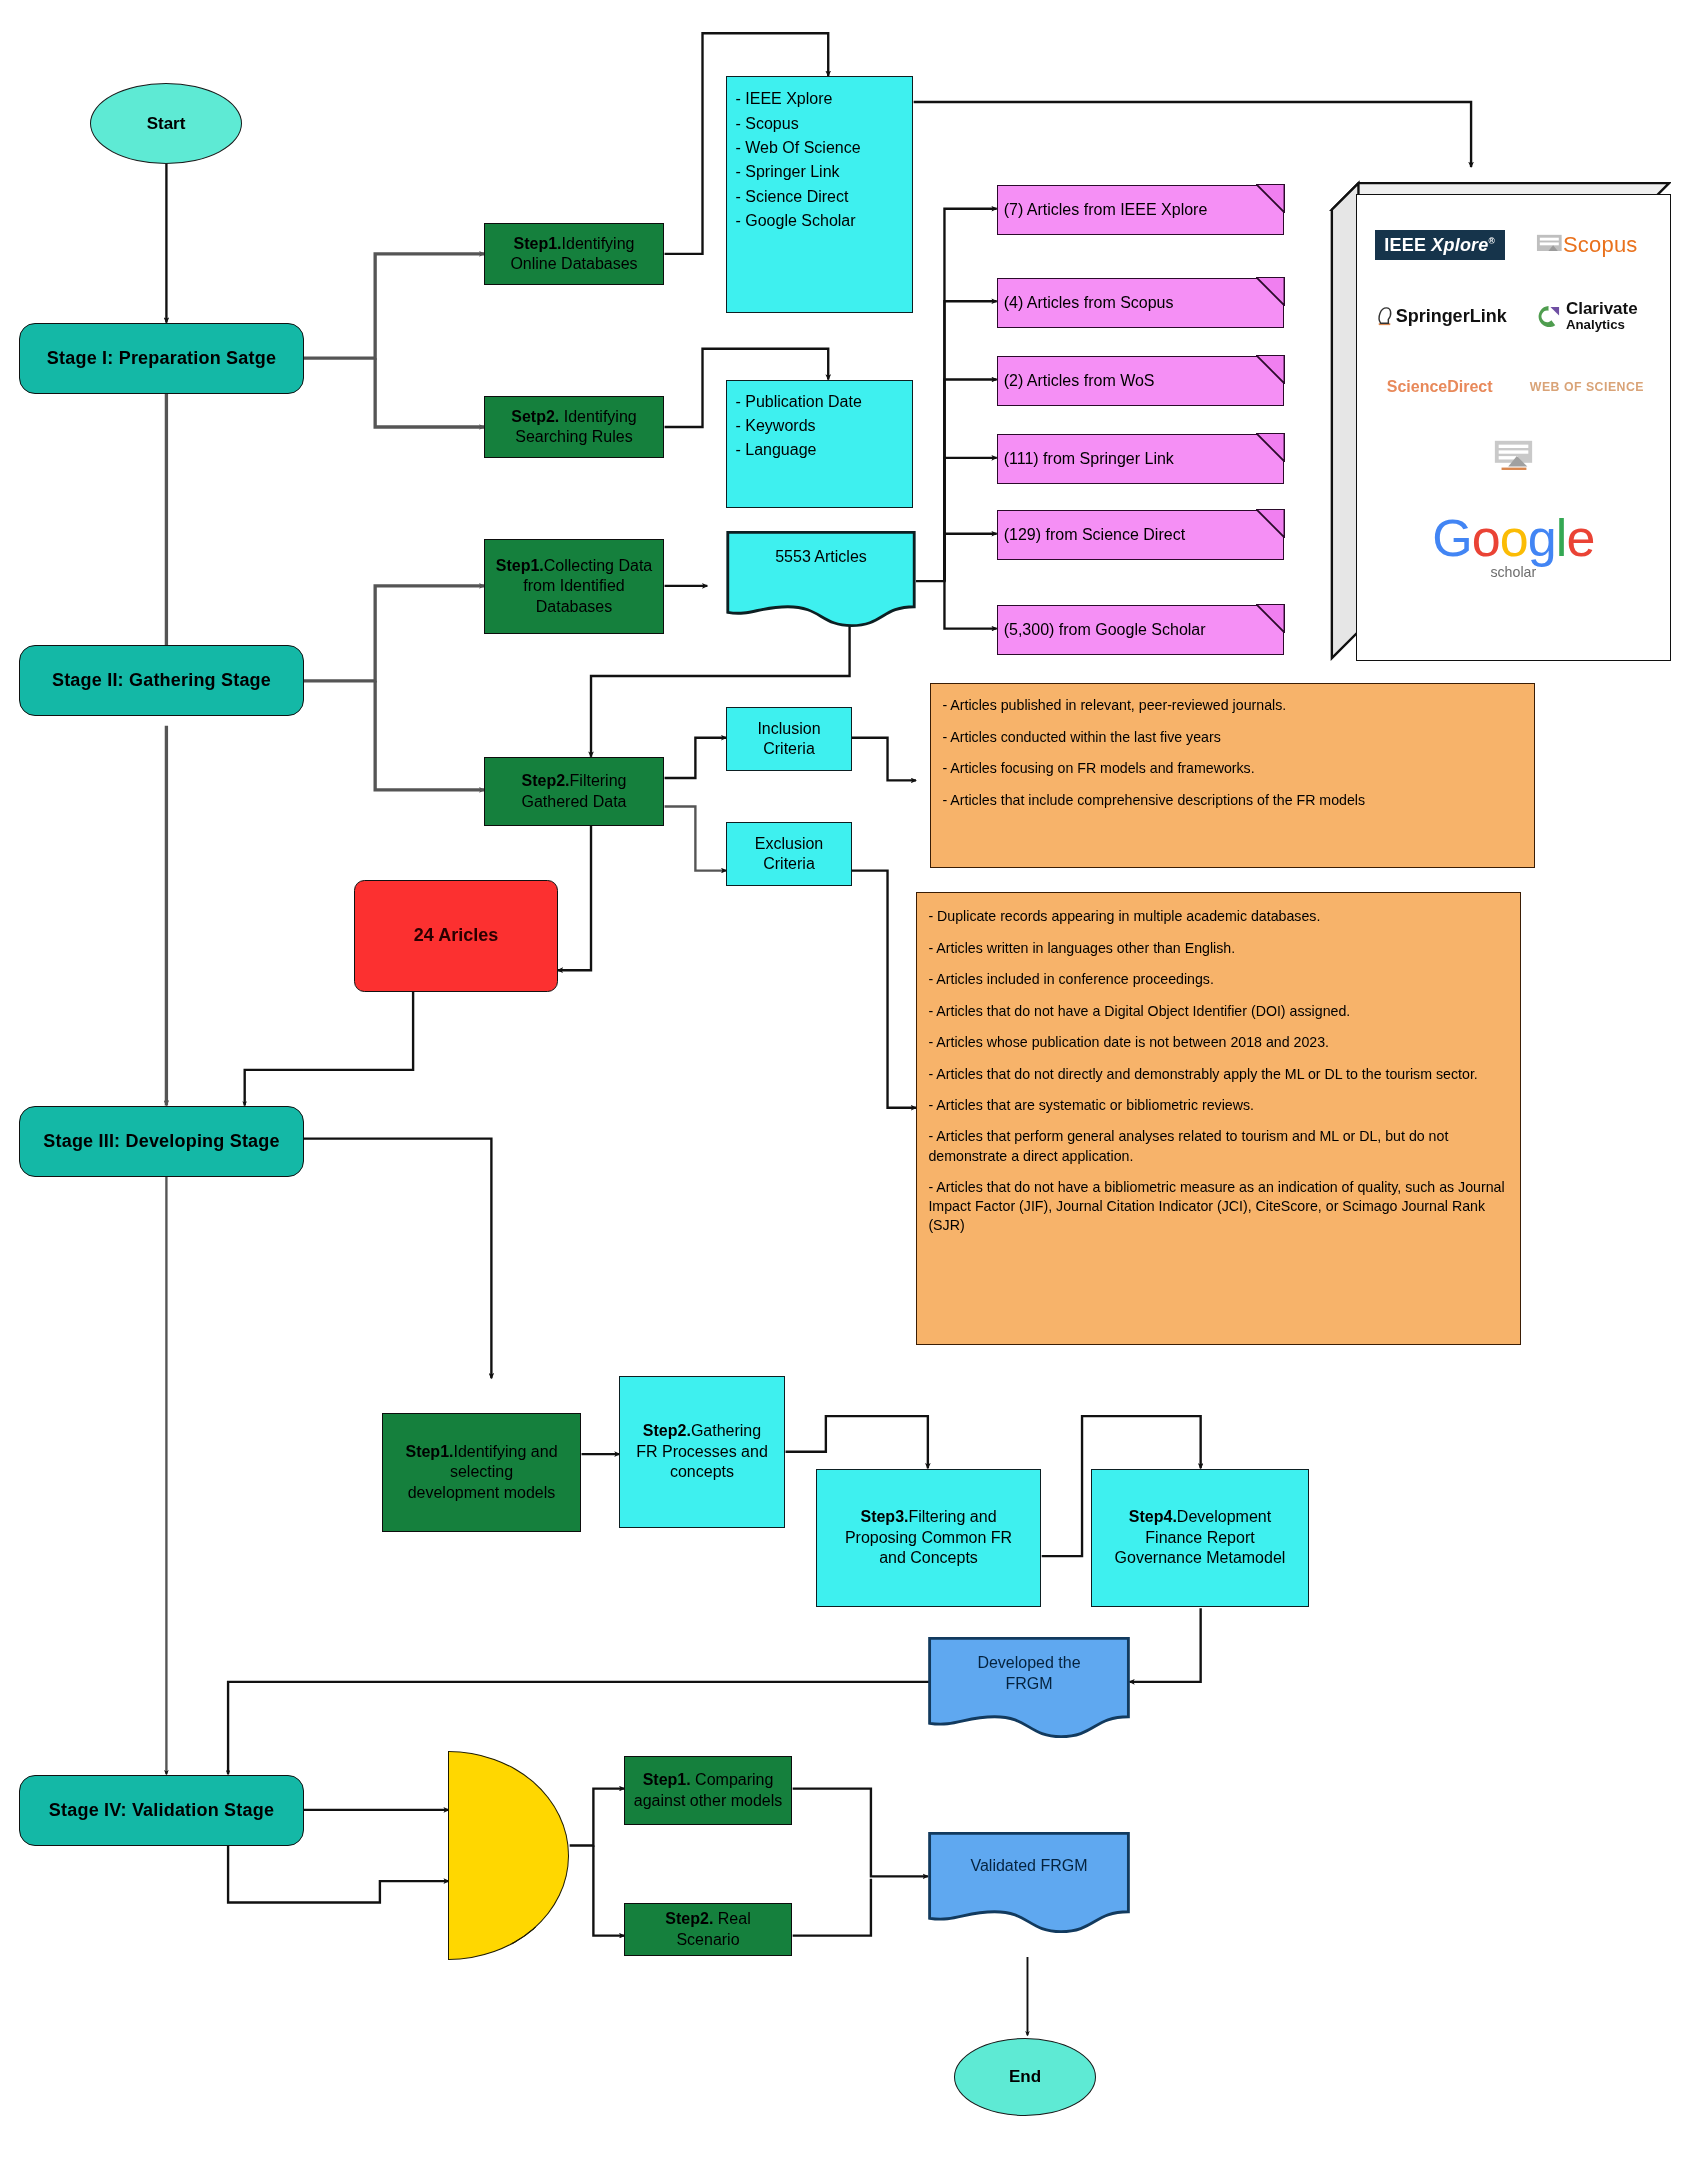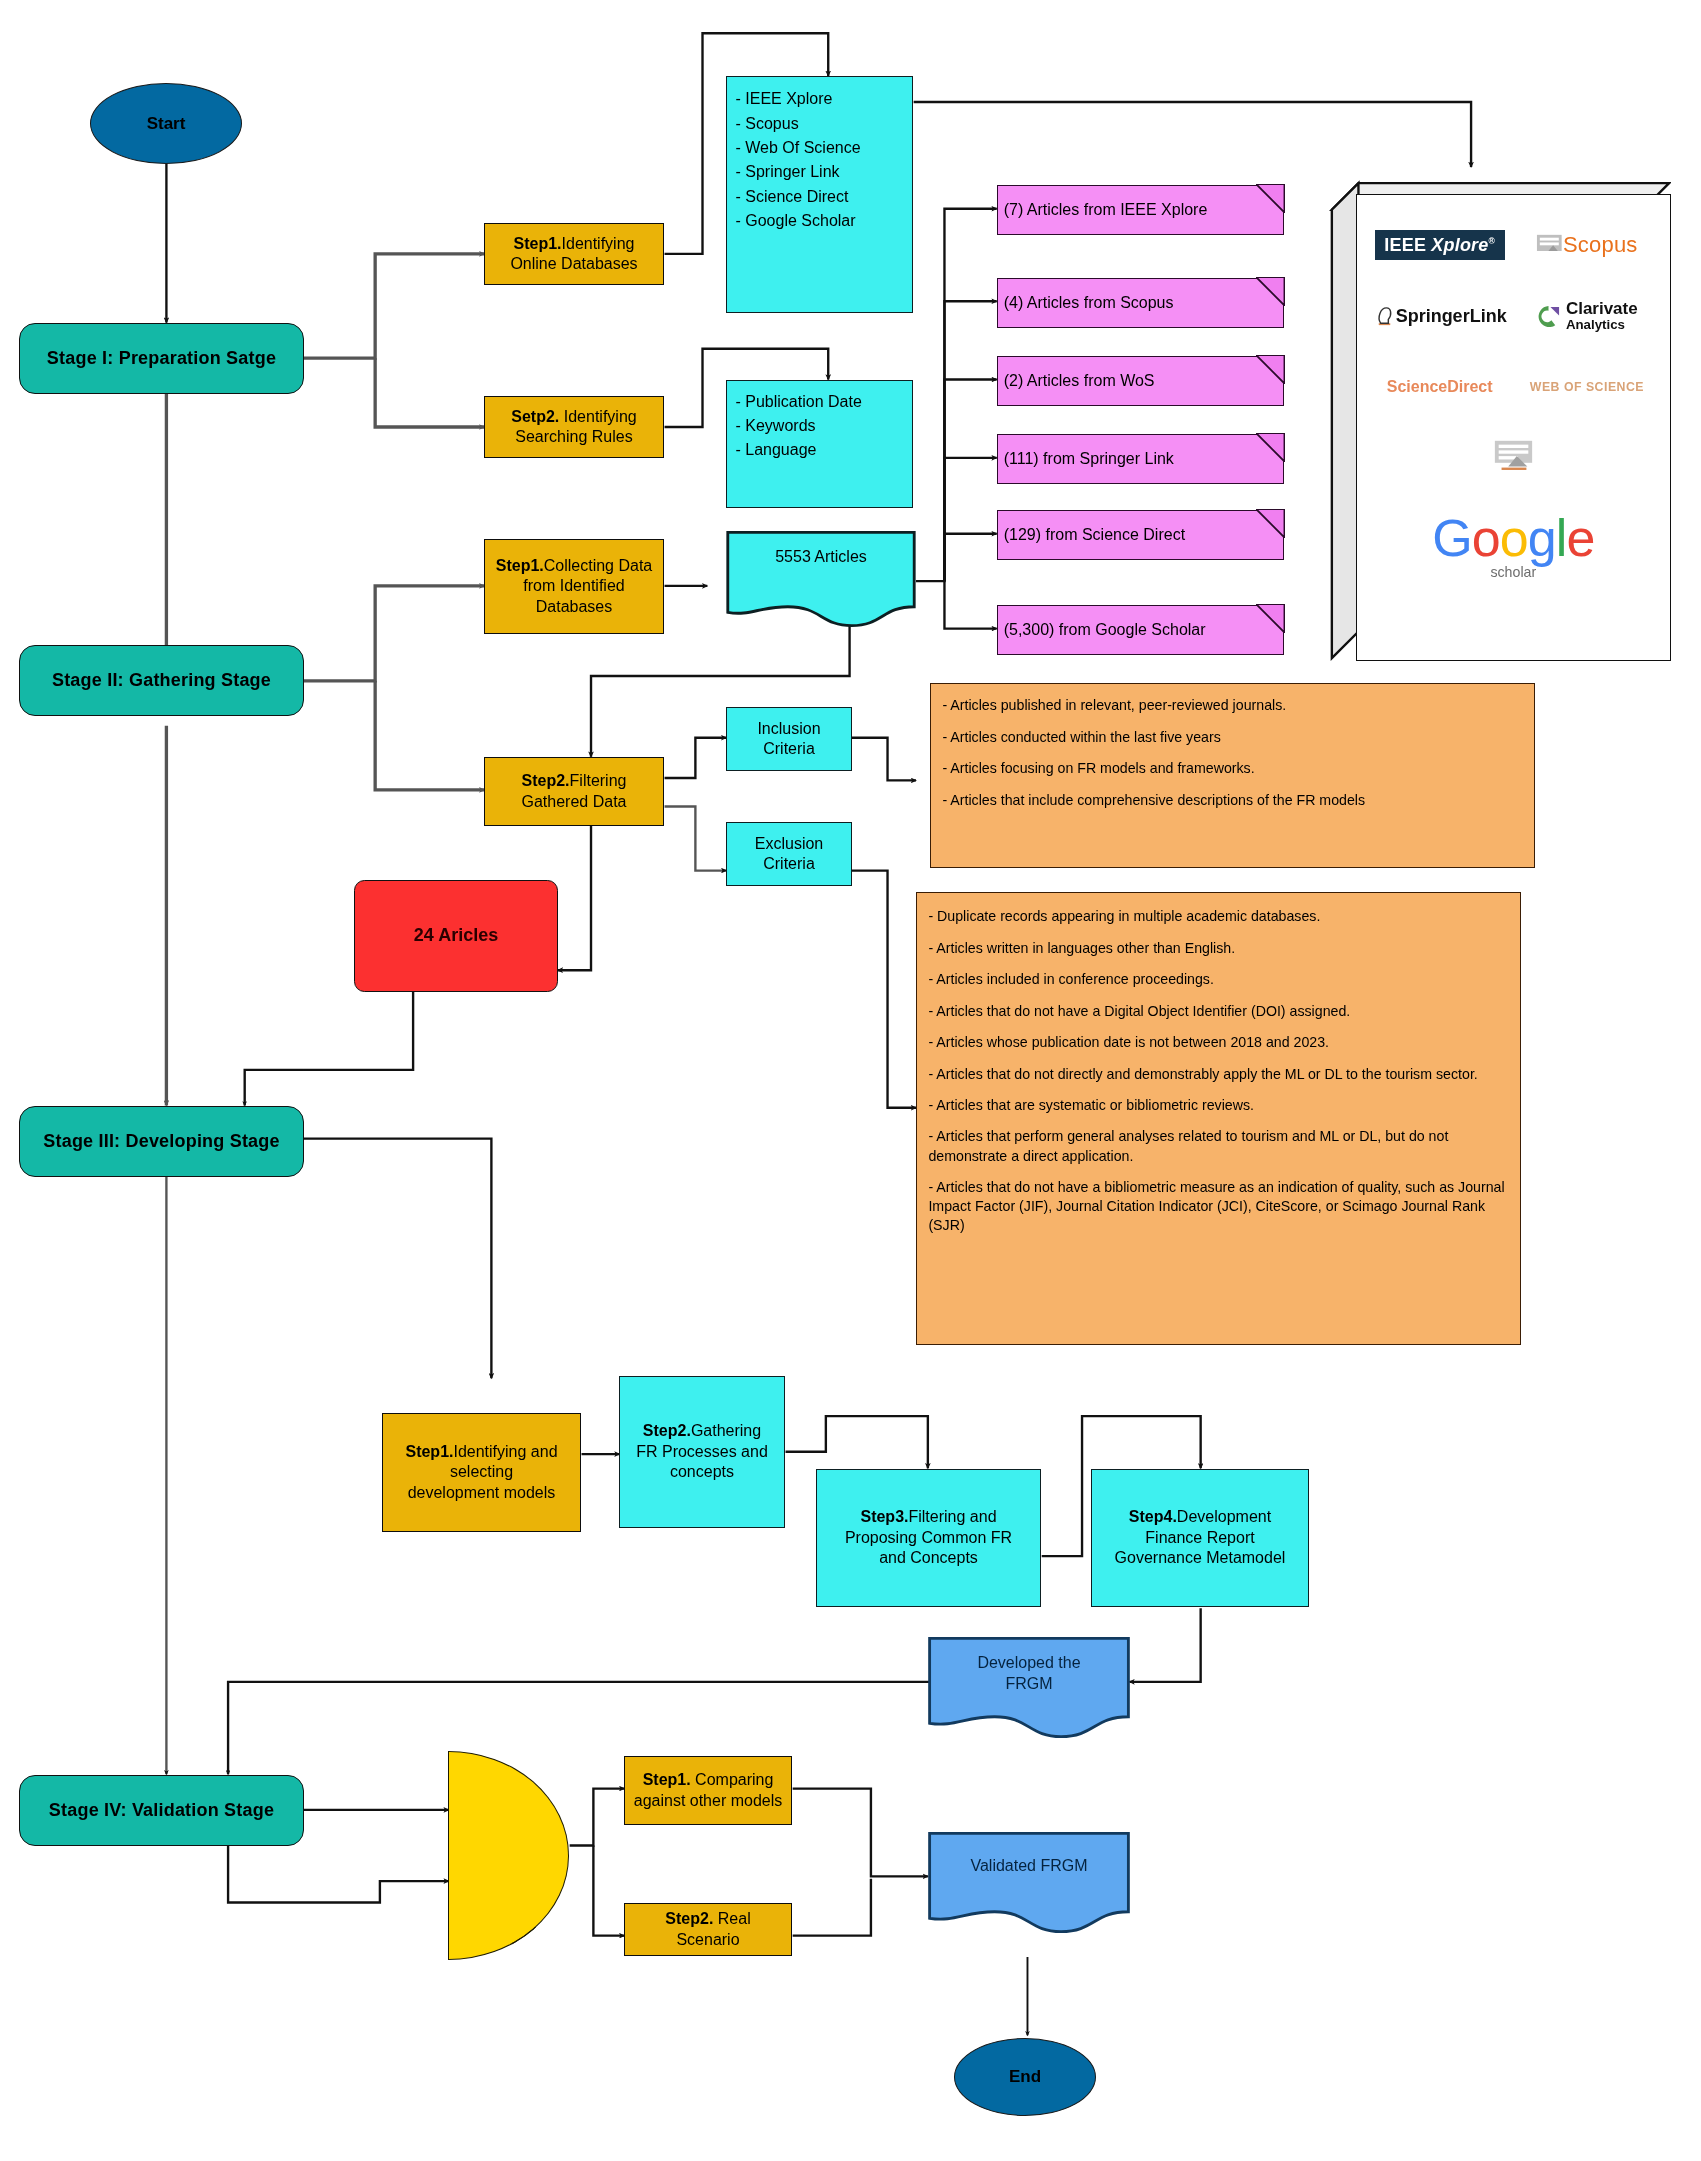--- a/index.html
+++ b/index.html
@@ -29,38 +29,38 @@
     box-sizing: border-box;
     display: flex;
     align-items: center;
     justify-content: center;
     text-align: center;
     color: #000;
     line-height: 1.28;
   }
   
   .terminator {
-    background: #0369a1;
+    background: #5eead4;
     border: 1.4px solid #1a1a1a;
     border-radius: 50%;
     font-weight: bold;
     font-size: 17px;
   }
   
   .stage {
     background: #14b8a6;
     border: 1.9px solid #111111;
     border-radius: 16px;
     font-weight: bold;
     font-size: 18px;
     letter-spacing: 0.2px;
   }
   
   .proc-grey {
-    background: #eab308;
+    background: #15803d;
     border: 1.9px solid #0d0d0d;
     font-size: 16px;
     padding: 2.8px 4.7px;
   }
   
   .proc-cyan {
     background: #3ef0ef;
     border: 1.9px solid #0d1f22;
     font-size: 16px;
     padding: 2.8px 4.7px;

